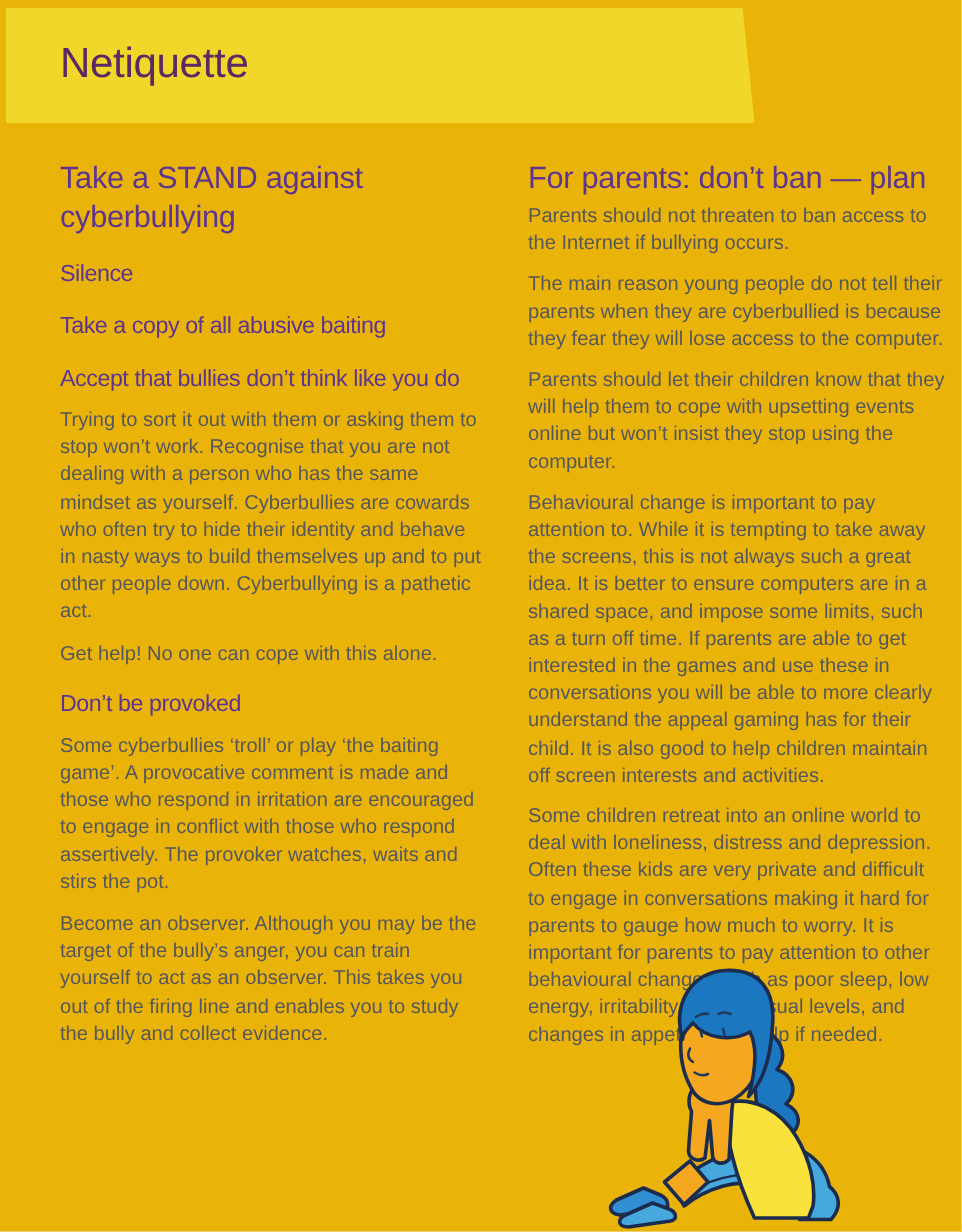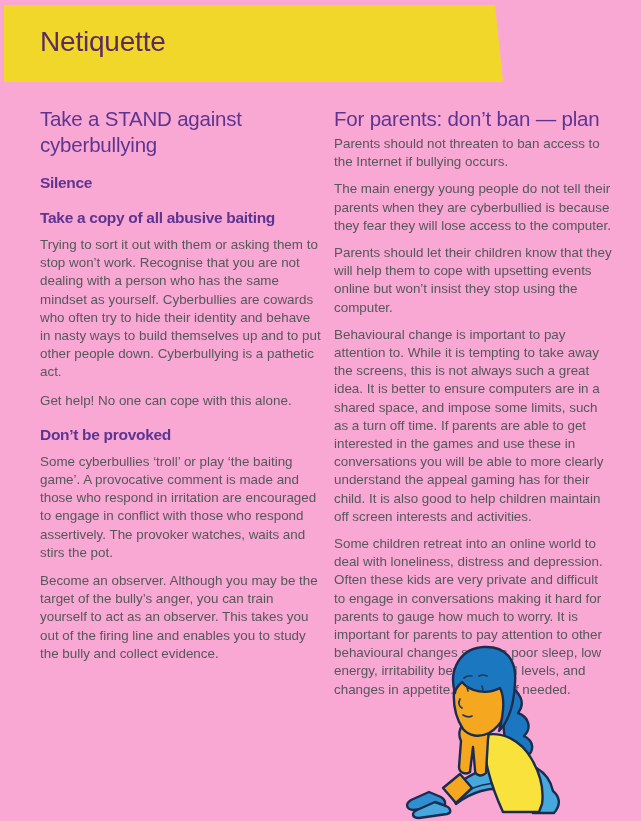--- a/index.html
+++ b/index.html
@@ -8,47 +8,47 @@
     --heading:#5D3590;
     --body-text:#55575C;
     --outline:#1C2C4E;
   }
   html,body{margin:0;padding:0;}
   body{
     width:641px;height:821px;background:#ffffff;
     font-family:"Liberation Sans","DejaVu Sans",sans-serif;
     -webkit-font-smoothing:antialiased;
   }
-  .page{position:relative;width:641px;height:821px;background:#f9a8d4;overflow:hidden;}
+  .page{position:relative;width:641px;height:821px;background:#eab308;overflow:hidden;}
 
   
   .banner{
     position:absolute;left:4px;top:5px;width:499px;height:77px;
     background:var(--banner-bg);
     clip-path:polygon(0 0, 98.4% 0, 100% 100%, 0 100%);
   }
   .banner h1{
     margin:0;padding:21px 0 0 36px;
     font-size:28px;font-weight:400;letter-spacing:-0.2px;
     color:var(--banner-text);
   }
 
   
   .col{position:absolute;top:106px;}
   .col-left{left:40px;width:284px;}
-  .col-right{left:334px;width:278px;}
+  .col-right{left:352px;width:278px;}
 
   .col-heading{
     margin:0 0 3px 0;
     font-size:20.5px;line-height:26px;font-weight:400;letter-spacing:-0.2px;
     color:var(--heading);
   }
   .sec-heading{
     margin:15px 0 8px 0;
-    font-size:15.5px;line-height:20px;font-weight:700;letter-spacing:-0.3px;
+    font-size:15.5px;line-height:20px;font-weight:400;letter-spacing:-0.3px;
     color:var(--heading);white-space:nowrap;
   }
   p.body{
     margin:0 0 10px 0;
     font-size:13.4px;line-height:18.2px;
     color:var(--body-text);
   }
   .col-right p.body{margin-bottom:9px;}
   .em{
     font-weight:700;
@@ -71,33 +71,34 @@
     <h1>Netiquette</h1>
   </header>
 
   <section class="col col-left">
     <h2 class="col-heading">Take a STAND against cyberbullying</h2>
 
     <h3 class="sec-heading">Silence</h3>
 
     <h3 class="sec-heading">Take a copy of all abusive baiting</h3>
 
+    <h3 class="sec-heading">Accept that bullies don’t think like you do</h3>
     <p class="body">Trying to sort it out with them or asking them to stop won’t work. Recognise that you are not dealing with a person who has the same mindset as yourself. Cyberbullies are cowards who often try to hide their identity and behave in nasty ways to build themselves up and to put other people down. Cyberbullying is a pathetic act.</p>
 
     <p class="body">Get help! No one can cope with this alone.</p>
 
     <h3 class="sec-heading">Don’t be provoked</h3>
     <p class="body">Some cyberbullies ‘troll’ or play ‘the baiting game’. A provocative comment is made and those who respond in irritation are encouraged to engage in conflict with those who respond assertively. The provoker watches, waits and stirs the pot.</p>
     <p class="body">Become an observer. Although you may be the target of the bully’s anger, you can train yourself to act as an observer. This takes you out of the firing line and enables you to study the bully and collect evidence.</p>
   </section>
 
   <section class="col col-right">
     <h2 class="col-heading">For parents: don’t ban — plan</h2>
     <p class="body">Parents should not threaten to ban access to the Internet if bullying occurs.</p>
-    <p class="body">The main energy young people do not tell their parents when they are cyberbullied is because they fear they will lose access to the computer.</p>
+    <p class="body">The main reason young people do not tell their parents when they are cyberbullied is because they fear they will lose access to the computer.</p>
     <p class="body">Parents should let their children know that they will help them to cope with upsetting events online but won’t insist they stop using the computer.</p>
     <p class="body">Behavioural change is important to pay attention to. While it is tempting to take away the screens, this is not always such a great idea. It is better to ensure computers are in a shared space, and impose some limits, such as a turn off time. If parents are able to get interested in the games and use these in conversations you will be able to more clearly understand the appeal gaming has for their child. It is also good to help children maintain off screen interests and activities.</p>
     <p class="body">Some children retreat into an online world to deal with loneliness, distress and depression. Often these kids are very private and difficult to engage in conversations making it hard for parents to gauge how much to worry. It is important for parents to pay attention to other behavioural changes such as poor sleep, low energy, irritability beyond usual levels, and changes in appetite. Get help if needed.</p>
   </section>
 
   <svg class="illustration" viewBox="0 0 214 178" xmlns="http://www.w3.org/2000/svg" aria-hidden="true">
     <g stroke="#1C2C4E" stroke-width="2.4" stroke-linejoin="round" stroke-linecap="round">
 
       <path fill="#1B78C0" d="M101,40 C118,48 123,60 115,70 C126,74 129,85 121,93 C131,98 132,108 123,114 C129,119 127,128 118,131 L108,132 C101,104 98,68 101,40 Z"></path>
       <path fill="#1B78C0" d="M118,114 L134,127 L121,132 Z"></path>

